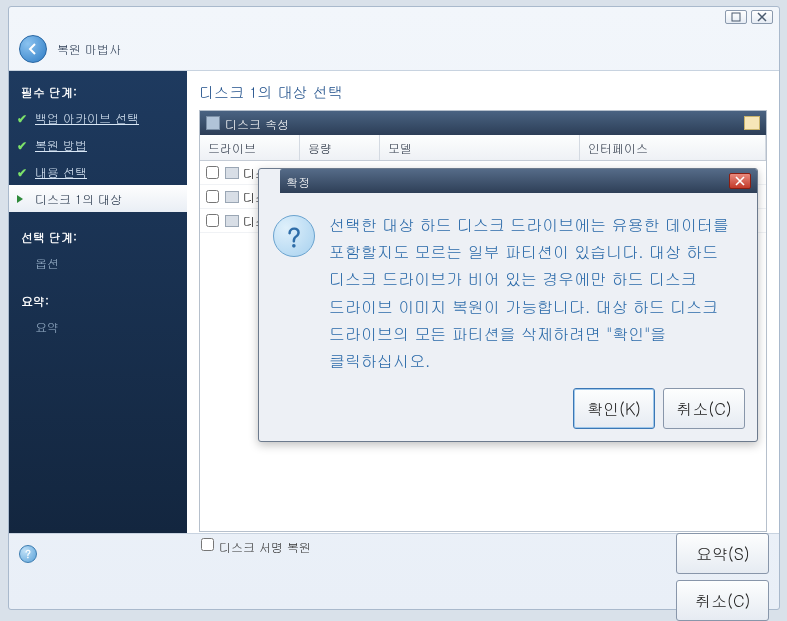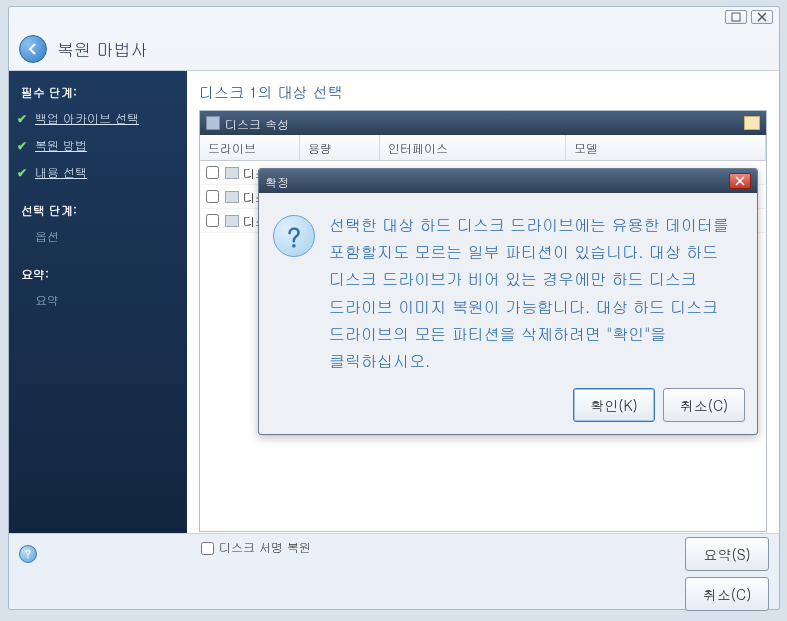--- a/index.html
+++ b/index.html
@@ -48,21 +48,21 @@
   width: 28px; height: 28px;
   border-radius: 50%;
   background: radial-gradient(circle at 30% 30%, #8bc3f0, #2d7bc4);
   border: 1px solid #2766a3;
   display: flex; align-items: center; justify-content: center;
   margin-right: 10px;
   cursor: pointer;
 }
 .back-btn svg { width: 14px; height: 14px; }
 .header-title {
-  font-size: 17px;
+  font-size: 12px;
   color: #2a3a52;
 }
 .body {
   display: flex;
   height: 462px;
 }
 .sidebar {
   width: 178px;
   background: linear-gradient(#1e3a5f, #13263f);
   color: #cfe0f2;
@@ -139,21 +139,21 @@
 }
 .rows { background:#fff; min-height: 370px;}
 .row {
   display: flex; align-items: center;
   padding: 3px 6px;
   border-bottom: 1px solid #f0f2f5;
 }
 .row input[type=checkbox]{ margin-right:6px;}
 .row .drv-icon{ width:14px;height:12px;background:#d8dee6;border:1px solid #9aa6b4;margin-right:4px;}
 .checkbox-row{
-  display:flex;align-items:flex-end;gap:5px;
+  display:flex;align-items:flex-start;gap:5px;
   padding:6px 0 0 2px;
   color:#333;
 }
 .footer {
   height: 40px;
   border-top: 1px solid #c8d3e0;
   display: flex;
   align-items: center;
   padding: 0 10px;
   justify-content: space-between;
@@ -163,25 +163,25 @@
   border-radius: 50%;
   background: radial-gradient(circle at 30% 30%, #bfe0f7, #5ba2d8);
   border: 1px solid #3b7cb0;
   display:flex;align-items:center;justify-content:center;
   color:#fff; font-weight:bold; font-size:11px;
   cursor:pointer;
 }
 .footer-btns { display:flex; gap:6px;flex-direction:column;}
 .btn {
   min-width: 82px;
-  height: 34px;
+  height: 41px;
   border: 1px solid #8896aa;
   background: linear-gradient(#fdfefe,#e6ebf2);
   border-radius: 3px;
-  font-size: 14px;
+  font-size: 16px;
   padding: 0 10px;
   display:flex;align-items:center;justify-content:center;
   cursor:pointer;
   color:#222;
 }
 .btn-primary {
   border-color:#3b77b5;
   box-shadow: 0 0 0 1px #9ec7ea inset;
 }
 
@@ -195,20 +195,21 @@
   border-radius: 3px;
   box-shadow: 0 3px 10px rgba(0,0,0,.25);
 }
 .modal-title {
   height: 24px;
   background: linear-gradient(#556b88,#2e3f57);
   color:#fff;
   display:flex;align-items:center;justify-content:space-between;
   padding:0 6px;
   border-radius: 2px 2px 0 0;
+  margin-left: 21px;
 }
 .modal-close{
   width:22px;height:16px;
   background: linear-gradient(#e98a7e,#c23a2a);
   border:1px solid #8a1d11;
   border-radius:2px;
   display:flex;align-items:center;justify-content:center;
   cursor:pointer;
 }
 .modal-close svg{width:10px;height:10px;}
@@ -273,20 +274,28 @@
         <span class="chk">✔</span>
         <span style="text-decoration:underline">백업 아카이브 선택</span>
       </div>
       <div class="side-item">
         <span class="chk">✔</span>
         <span style="text-decoration:underline">복원 방법</span>
       </div>
       <div class="side-item">
         <span class="chk">✔</span>
         <span style="text-decoration:underline">내용 선택</span>
+      </div>
+      <div class="side-item active">
+        <span class="arrow">
+          <svg width="12" height="12" viewBox="0 0 12 12">
+              <path d="M2 2 L8 6 L2 10 Z" fill="#2e8a3a"></path>
+            </svg>
+        </span>
+        <span>디스크 1의 대상</span>
       </div>
 
       <div class="side-section-title" style="margin-top:10px">선택 단계:</div>
       <div class="side-sub">
         <span>옵션</span>
       </div>
 
       <div class="side-section-title" style="margin-top:10px">요약:</div>
       <div class="side-sub">
         <span>요약</span>
@@ -300,22 +309,22 @@
         <div class="panel-head">
           <div class="panel-head-left">
             <div class="panel-head-icon"></div>
             <span>디스크 속성</span>
           </div>
           <div class="panel-head-right"></div>
         </div>
         <div class="table-head">
           <div class="th" style="width:100px">드라이브</div>
           <div class="th" style="width:80px">용량</div>
+          <div class="th" style="width:200px">모델</div>
           <div class="th" style="flex:1">인터페이스</div>
-          <div class="th" style="width:200px">모델</div>
         </div>
         <div class="rows">
           <div class="row">
             <input type="checkbox" style="">
             <div class="drv-icon"></div>
             <span>디스</span>
           </div>
           <div class="row">
             <input type="checkbox" style="">
             <div class="drv-icon"></div>

